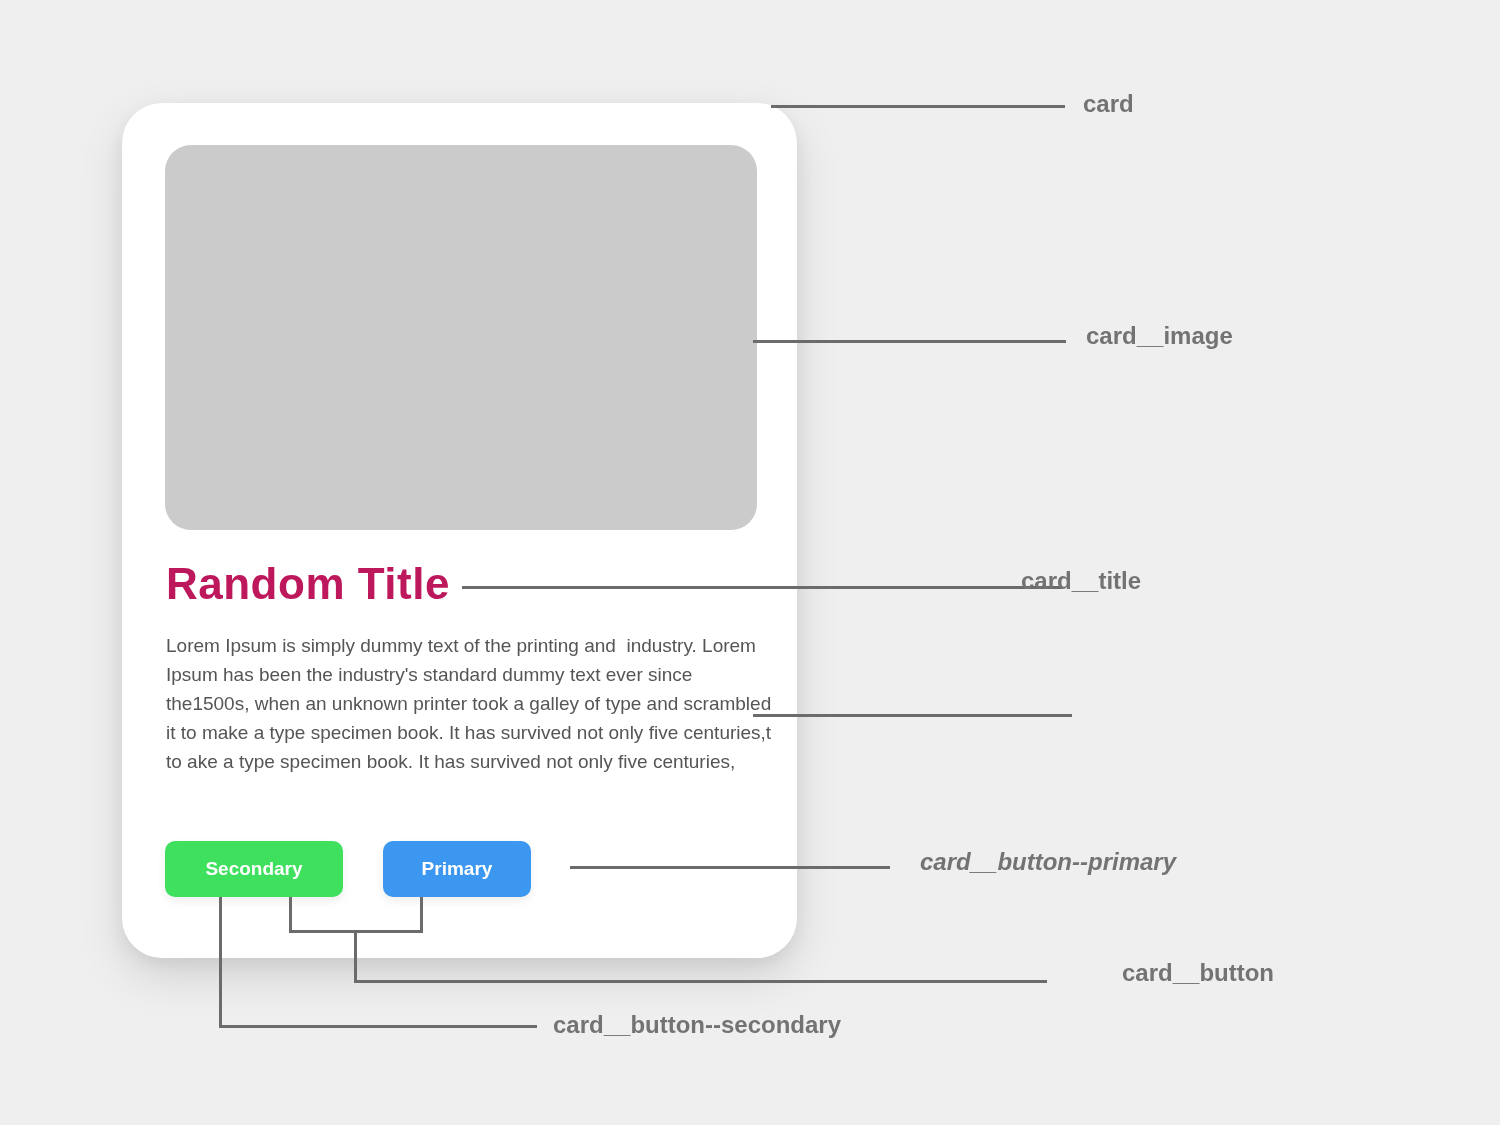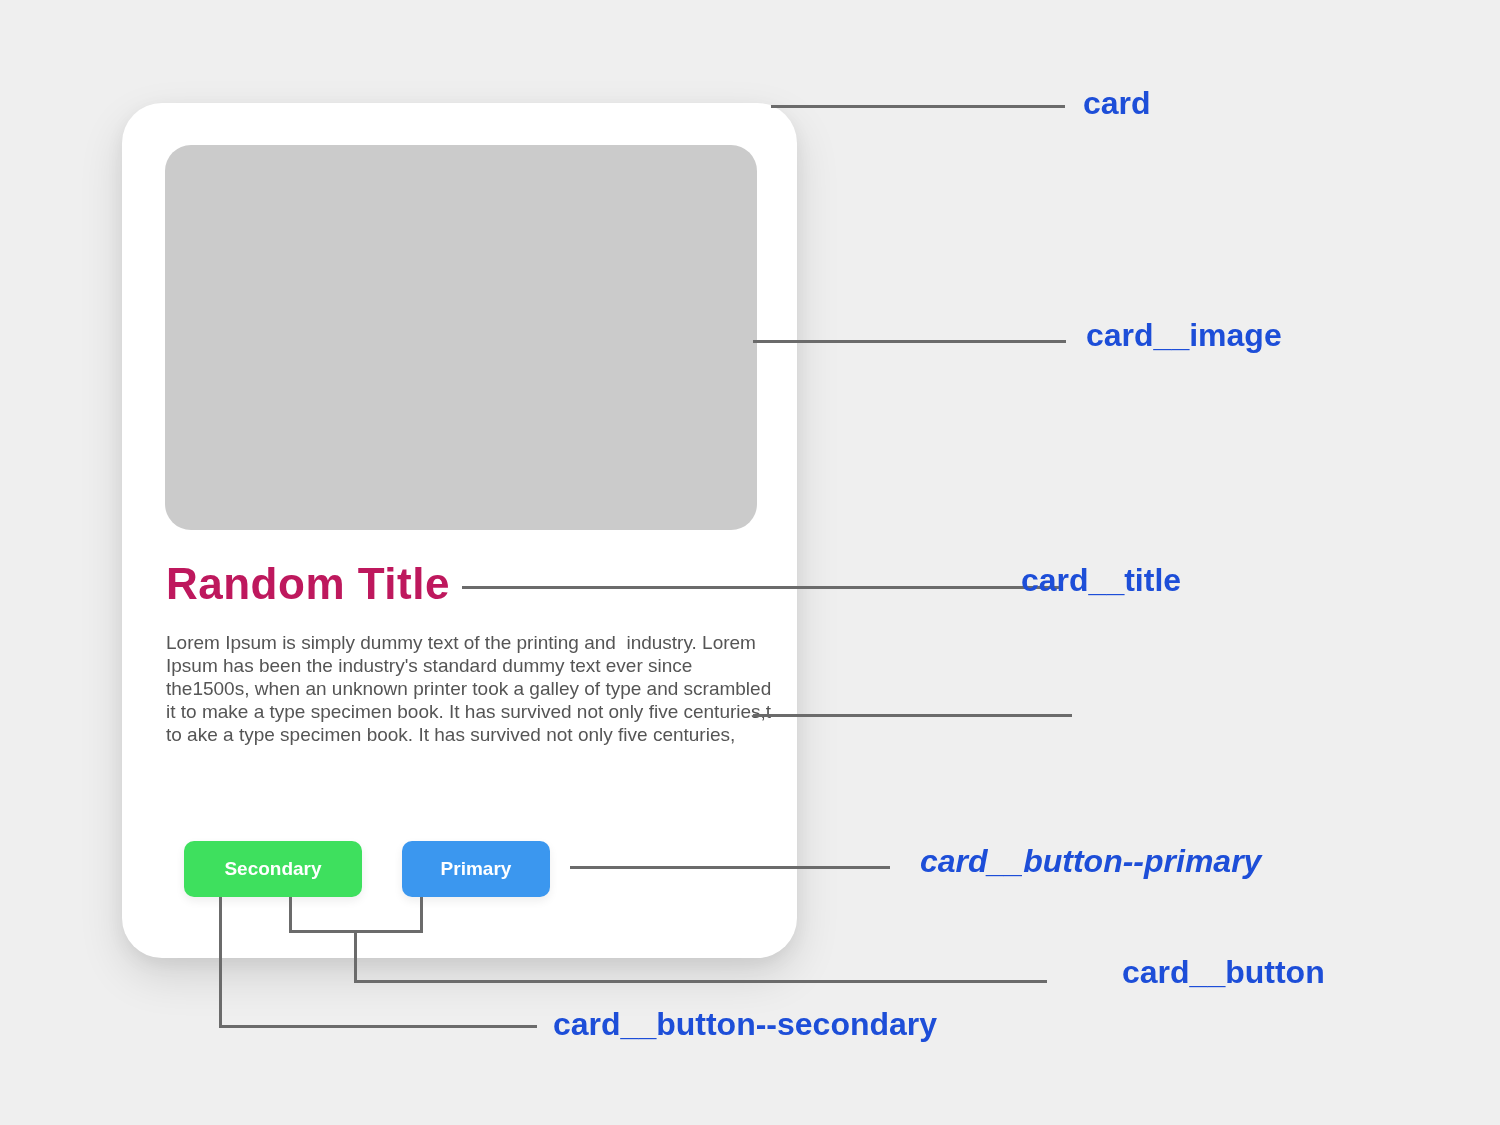--- a/index.html
+++ b/index.html
@@ -19,43 +19,43 @@
     position:absolute;left:43px;top:42px;width:592px;height:385px;
     background:#cbcbcb;border-radius:26px;
   }
   .card-title{
     position:absolute;left:44px;top:457px;width:600px;
     font-size:44px;font-weight:700;color:#be185d;letter-spacing:0.5px;
     line-height:1.1;white-space:nowrap;
   }
   .card-description{
     position:absolute;left:44px;top:528px;width:606px;
-    font-size:19px;line-height:23px;color:#555555;font-weight:400;
+    font-size:19px;line-height:29px;color:#555555;font-weight:400;
     white-space:pre-wrap;
   }
   .card-buttons{
-    position:absolute;left:43px;top:738px;display:flex;gap:40px;margin-left:19px;
+    position:absolute;left:43px;top:738px;display:flex;gap:40px;
   }
   .btn{
     height:56px;border:none;border-radius:10px;cursor:pointer;
     font-family:"Liberation Sans",sans-serif;
     font-size:19px;font-weight:700;color:#ffffff;
     display:flex;align-items:center;justify-content:center;
     box-shadow:0 4px 10px rgba(0,0,0,0.07);
   }
   .btn-secondary{width:178px;background:#3ee05e;}
   .btn-primary{width:148px;background:#3b97ef;}
   
   .h-line,.v-line{position:absolute;background:#6b6b6b;z-index:5;}
   .h-line{height:3px;}
   .v-line{width:3px;}
   
   .ann-label{
     position:absolute;z-index:6;
-    font-size:32px;font-weight:700;color:#1d4ed8;
+    font-size:24px;font-weight:700;color:#737373;
     white-space:nowrap;transform:translateY(-54%);
   }
 </style>
 </head>
 <body>
 
 <div class="stage">
 
   <div class="card">
     <div class="card-image"></div>

